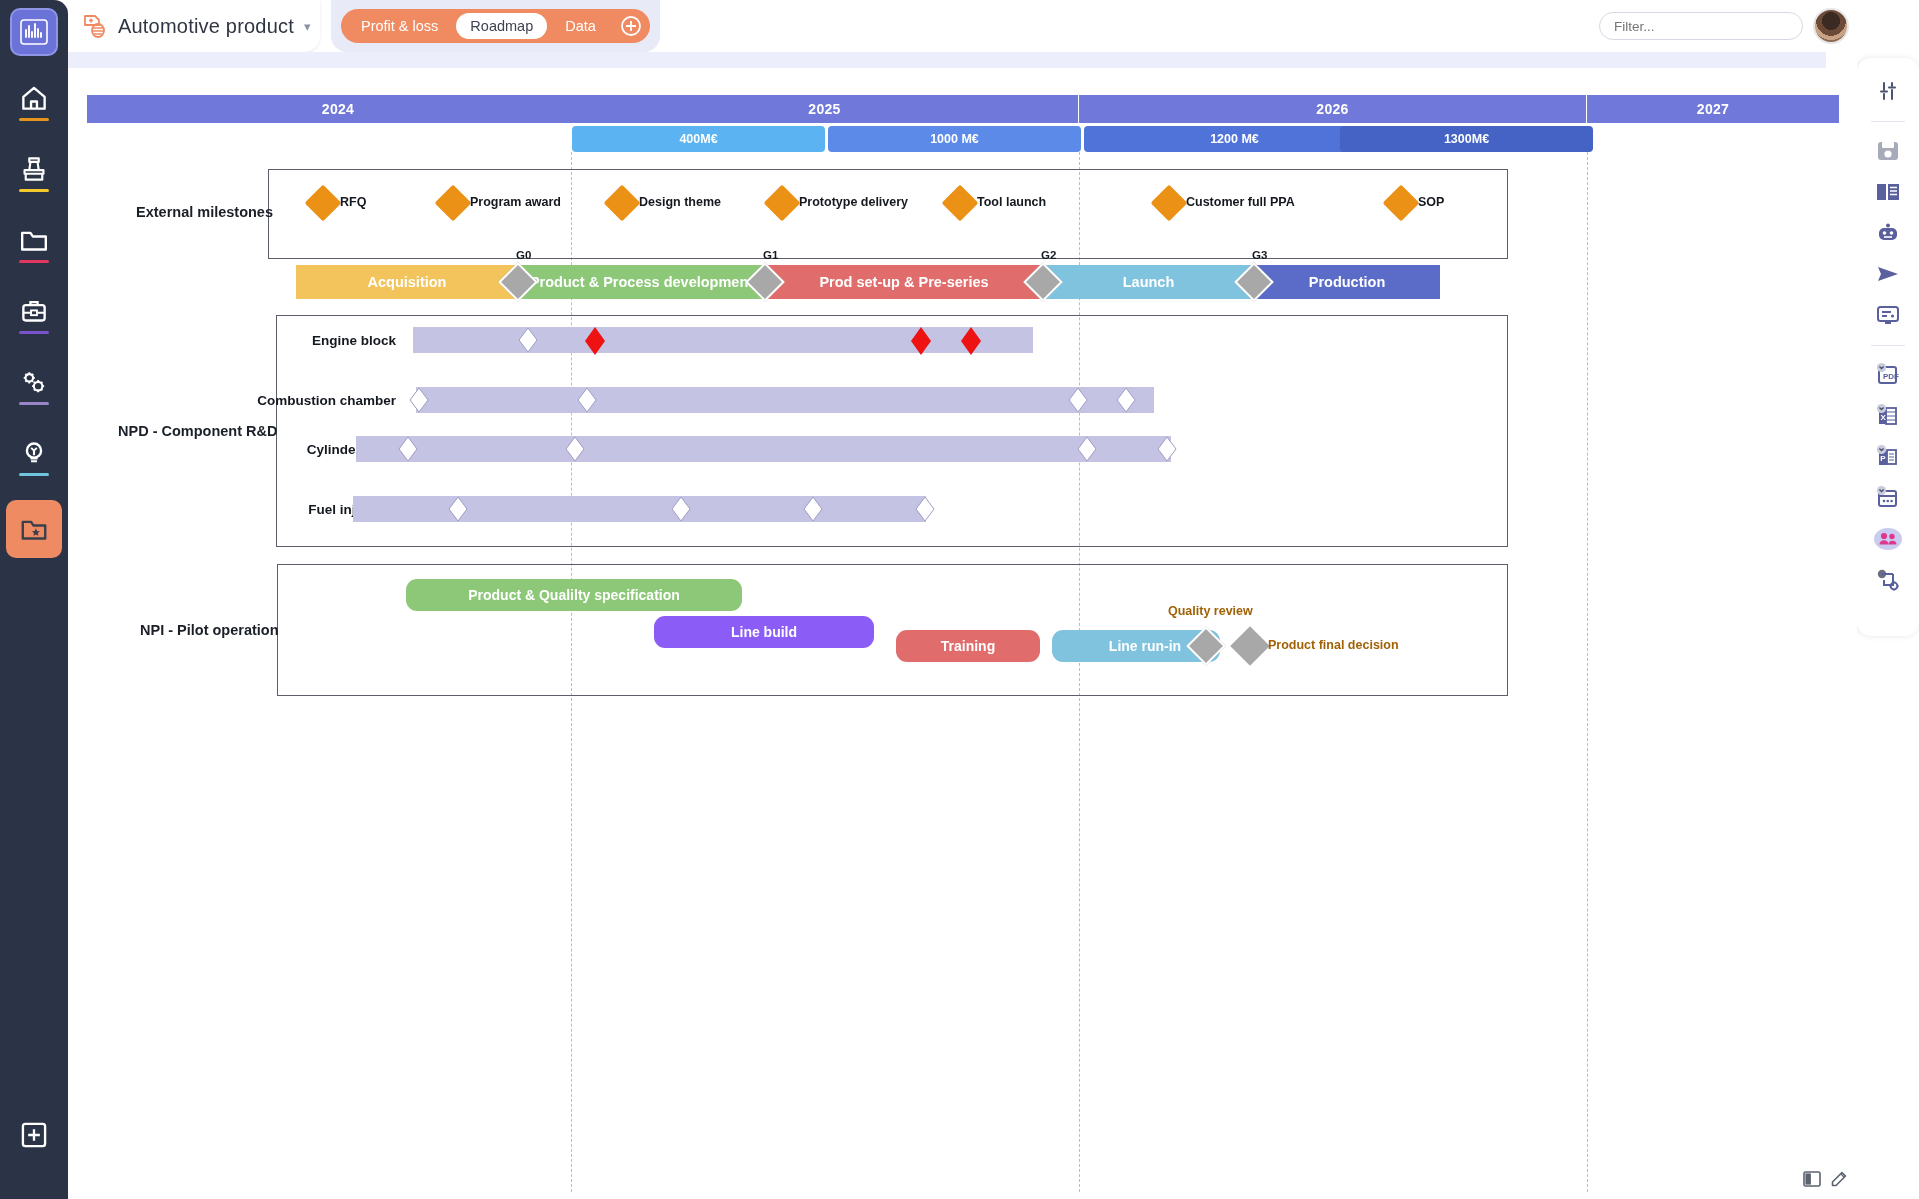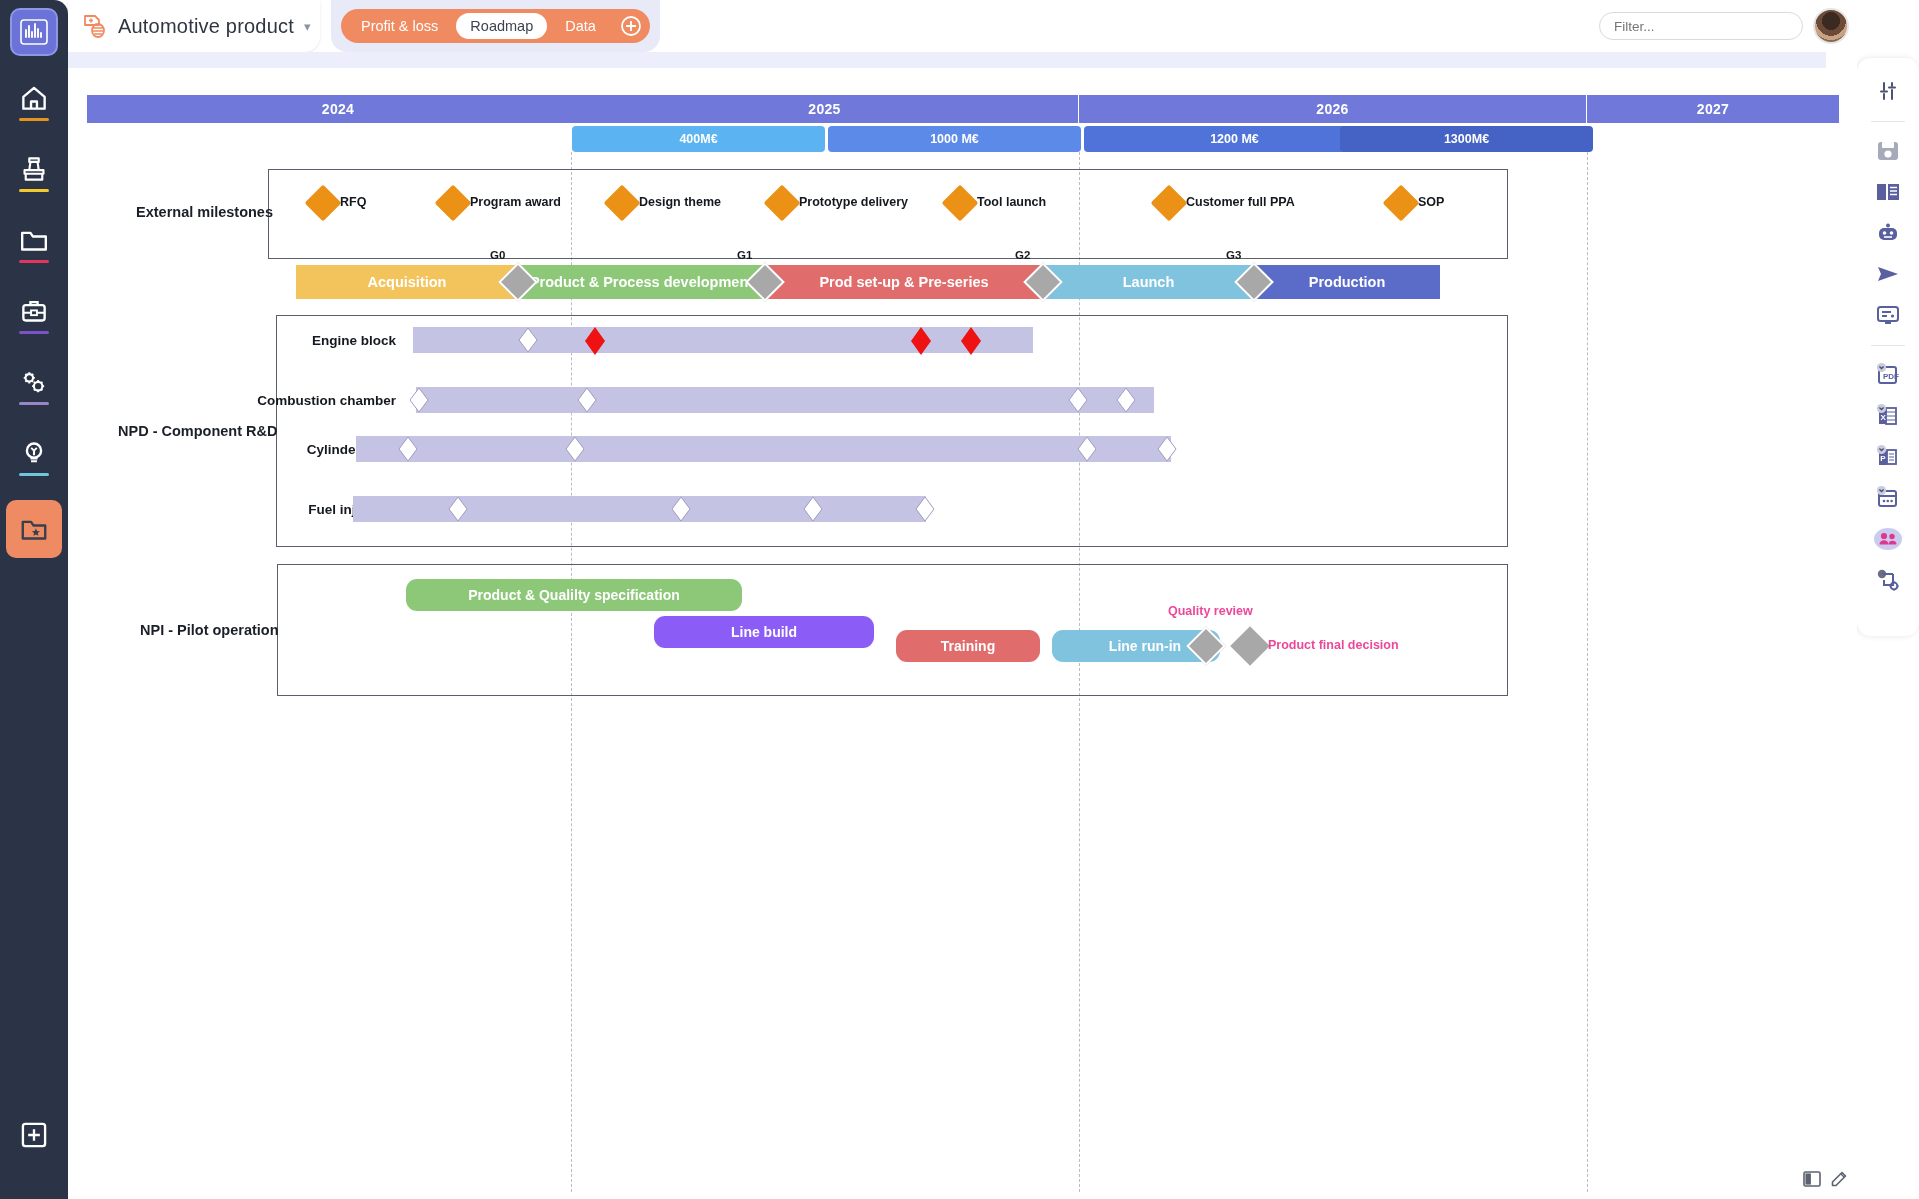--- a/index.html
+++ b/index.html
@@ -139,42 +139,42 @@
   .phase {
     position:absolute; top: 0; height: 34px;
     display:flex; align-items:center; justify-content:center;
     color:#ffffff; font-size: 14.5px; font-weight: bold; white-space: nowrap;
   }
   .gate {
     position:absolute; top: 3px; width: 28px; height: 28px; background:#a8a8a8;
     transform: rotate(45deg); border: 2px solid #ffffff; z-index: 5;
   }
   .gate-lbl {
-    position:absolute; font-size: 11.5px; font-weight: bold; color:#14181f;
+    position:absolute; font-size: 11.5px; font-weight: bold; color:#14181f;margin-left:26px;
   }
 
   
   .rdrow { position:absolute; height: 26px; }
   .rdbar { position:absolute; top:0; height: 26px; background:#c5c3e3; }
   .rdlabel { position:absolute; font-size: 13.5px; font-weight: bold; color:#14181f; white-space:nowrap; text-align:right; }
   .rddia {
     position:absolute; width: 16px; height: 26px; z-index: 3;
   }
   .rddia svg { display:block; }
 
   
   .task {
     position:absolute; height: 32px; border-radius: 11px;
     display:flex; align-items:center; justify-content:center;
     color:#ffffff; font-size: 14px; font-weight: bold; white-space: nowrap;
   }
   .npi-dia {
     position:absolute; width: 28px; height: 28px; transform: rotate(45deg);
   }
-  .npi-note { position:absolute; font-size: 12.5px; font-weight: bold; color:#ec4899; white-space:nowrap; }
+  .npi-note { position:absolute; font-size: 12.5px; font-weight: bold; color:#a16207; white-space:nowrap; }
 
   
   .corner { position:absolute; right: 70px; bottom: 8px; display:flex; gap: 10px; align-items:center; }
 </style>
 </head>
 <body>
 
 <div class="app">
 
   <div class="left-rail">

